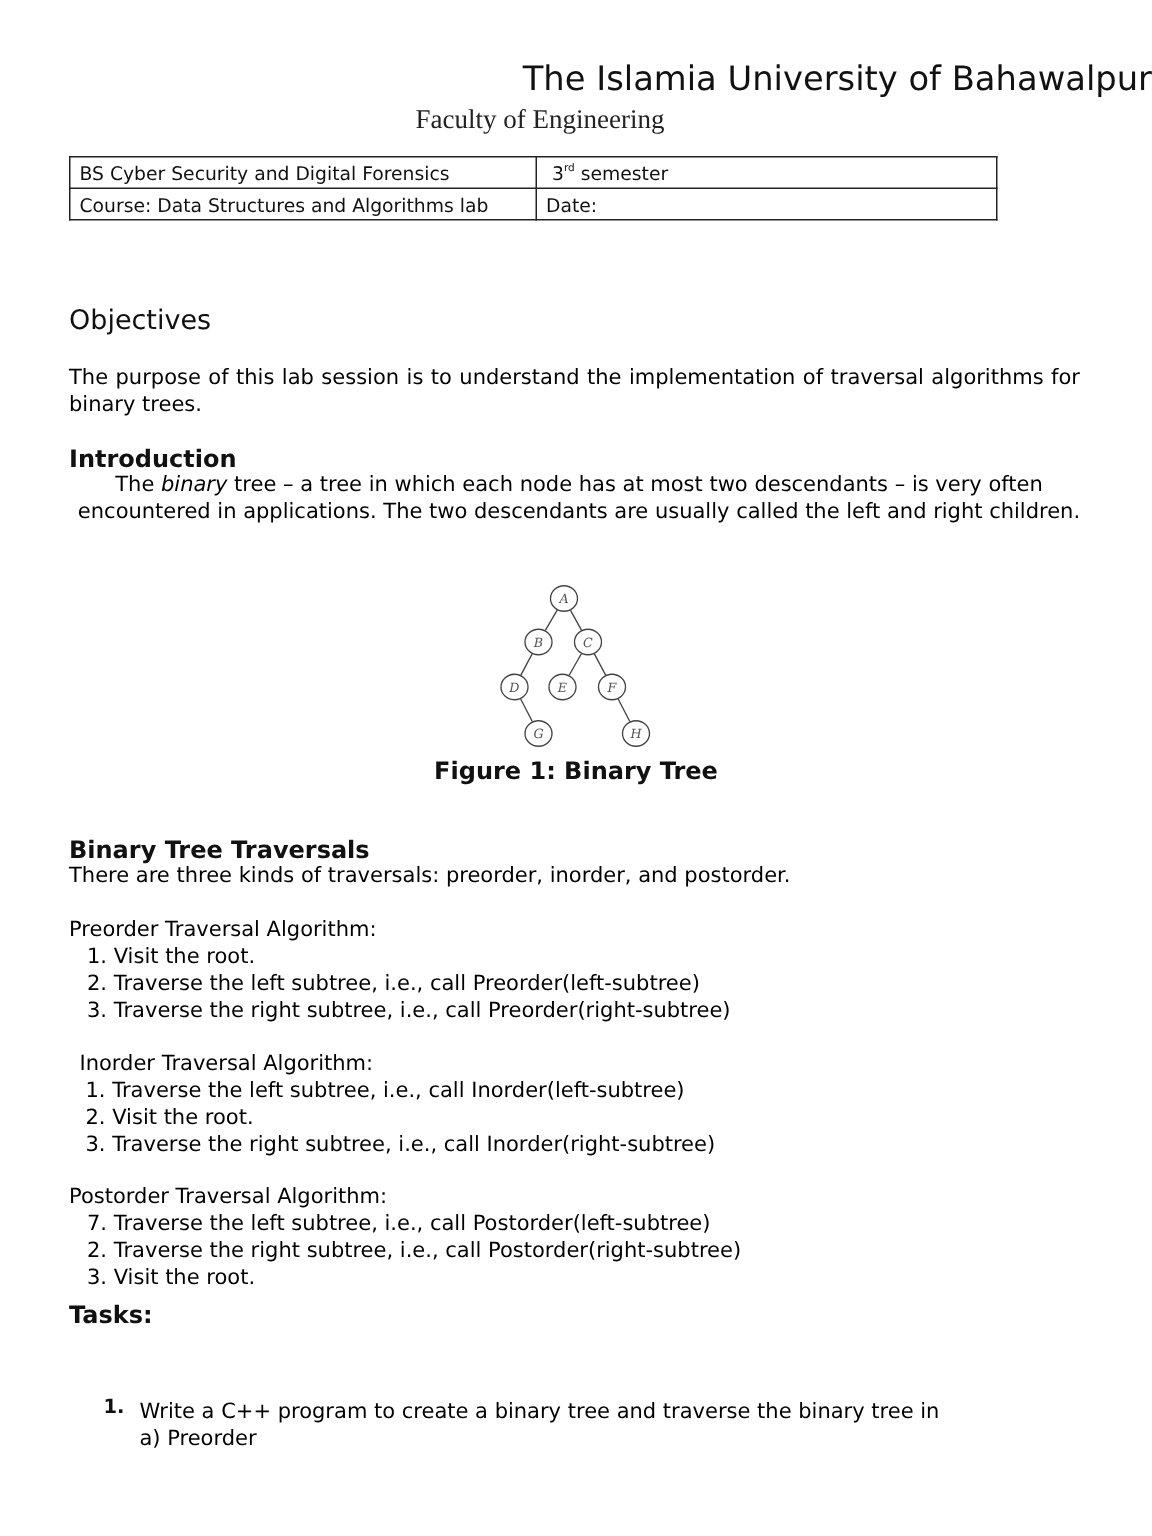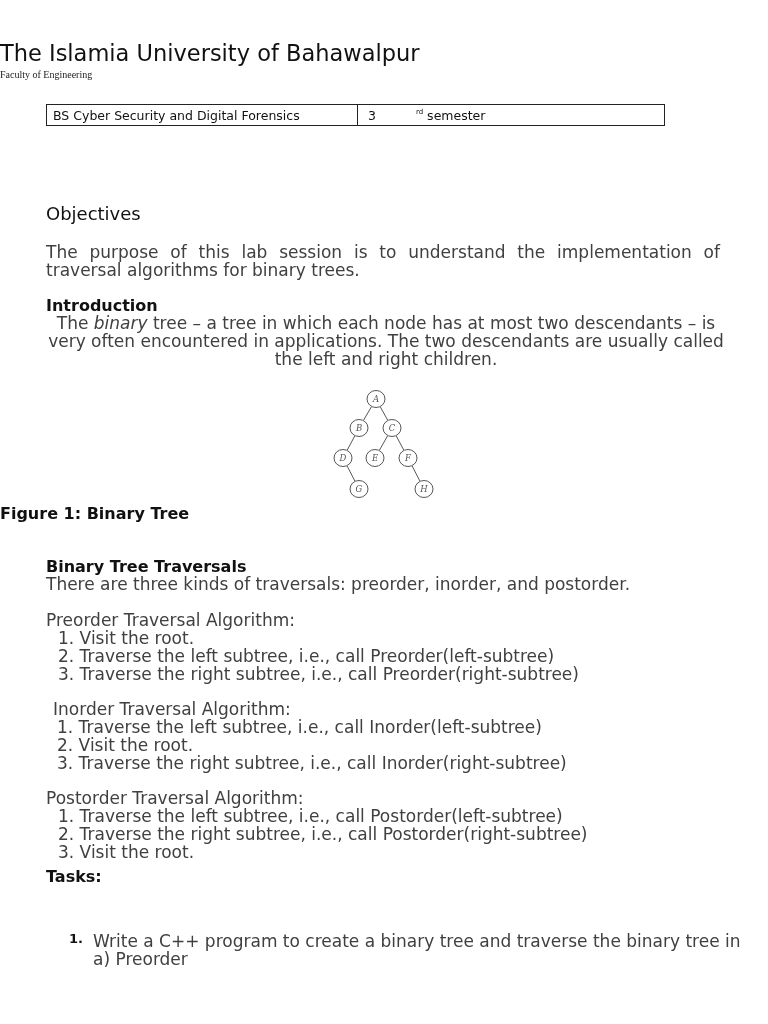--- a/index.html
+++ b/index.html
@@ -1,49 +1,53 @@
 <!DOCTYPE html>
 <html><head>
   <meta charset="utf-8">
   <style>
     html, body { margin: 0; padding: 0; background: #ffffff; }
     body { width: 768px; height: 1024px; position: relative; overflow: hidden; color: #111; font-family: "Liberation Sans", sans-serif; }
     .abs { position: absolute; white-space: nowrap; }
-    .title { left: 0; width: 768px; top: 40px; text-align: left; font-family: "DejaVu Sans", sans-serif; font-size: 22.5px; color: #111; }
-    .subtitle { left: 0; width: 720px; top: 69px; font-family: "Liberation Serif", serif; font-size: 10px; color: #222; }
+    .title { left: 0; width: 768px; top: 40px; text-align: right; font-family: "DejaVu Sans", sans-serif; font-size: 22.5px; color: #111; }
+    .subtitle { left: 0; width: 720px; top: 69px; text-align: center; font-family: "Liberation Serif", serif; font-size: 18px; color: #222; }
     table.info { position: absolute; left: 46px; top: 104px; width: 619px; border-collapse: collapse; font-family: "DejaVu Sans", sans-serif; font-size: 12.5px; border-radius: 13px; }
     table.info td { border: 1px solid #222; height: 20px; padding: 0 0 0 6px; vertical-align: middle; }
     table.info td.c1 { width: 304px; }
-    sup.ord { font-size: 7px; vertical-align: 6px; margin-left: 40px; }
+    sup.ord { font-size: 7px; vertical-align: 6px; }
     .h-obj { left: 46px; top: 203px; font-family: "DejaVu Sans", sans-serif; font-size: 18px; }
-    .para { font-family: "DejaVu Sans", sans-serif; font-size: 17px; line-height: 18px; color: #404040; }
+    .para { font-family: "DejaVu Sans", sans-serif; font-size: 14px; line-height: 18px; color: #000000; }
     .justify { left: 46px; width: 674px; top: 243px; white-space: normal; text-align: justify; text-align-last: left; }
     .h-bold { font-family: "DejaVu Sans", sans-serif; font-weight: bold; font-size: 16px; }
     .intro-h { left: 46px; top: 296px; }
     .intro-p { left: 46px; top: 314px; white-space: normal; width: 680px; text-align: center; }
     .fig { left: 320px; top: 380px; width: 130px; height: 125px; }
-    .fig-cap { left: 0; width: 768px; top: 504px; }
+    .fig-cap { left: 0; width: 768px; top: 504px; text-align: center; }
     .trav-h { left: 46px; top: 557px; }
     .list-line { left: 46px; }
     .task-h { left: 46px; top: 867px; text-align: right; }
     .task-num { left: 69px; top: 931px; font-family: "DejaVu Sans", sans-serif; font-weight: bold; font-size: 13px; }
     .task-text { left: 93px; top: 932px; }
     .task-sub { left: 93px; top: 950px; }
   </style>
 </head>
 <body>
 
 <div class="abs title">The Islamia University of Bahawalpur</div>
 <div class="abs subtitle">Faculty of Engineering</div>
 
 <table class="info">
   <tbody>
       <tr>
     <td class="c1">BS Cyber Security and Digital Forensics</td>
     <td>&nbsp;<span>3</span><sup class="ord">rd</sup><span> semester</span></td>
+  </tr>
+  <tr>
+    <td class="c1">Course: Data  Structures and Algorithms lab</td>
+    <td>Date:</td>
   </tr>
 </tbody>
   </table>
 
 <div class="abs h-obj">Objectives</div>
 <div class="abs para justify">The purpose of this lab session is to understand the implementation of traversal algorithms for  binary trees.</div>
 
 <div class="abs h-bold intro-h">Introduction</div>
 <div class="abs para intro-p"><span>The </span><i>binary</i><span> tree – a tree in which each node has at most two descendants – is very often encountered in applications. The two descendants are usually called the left and right children.</span></div>
 
@@ -81,20 +85,20 @@
 <div class="abs para list-line" style="top:629px;left:58px">1. Visit the root.</div>
 <div class="abs para list-line" style="top:647px;left:58px">2. Traverse the left subtree, i.e., call Preorder(left-subtree)</div>
 <div class="abs para list-line" style="top:665px;left:58px">3. Traverse the right subtree, i.e., call Preorder(right-subtree)</div>
 
 <div class="abs para list-line" style="top:700px;left:53px">Inorder Traversal Algorithm:</div>
 <div class="abs para list-line" style="top:718px;left:57px">1. Traverse the left subtree, i.e., call Inorder(left-subtree)</div>
 <div class="abs para list-line" style="top:736px;left:57px">2. Visit the root.</div>
 <div class="abs para list-line" style="top:754px;left:57px">3. Traverse the right subtree, i.e., call Inorder(right-subtree)</div>
 
 <div class="abs para list-line" style="top:789px">Postorder Traversal Algorithm:</div>
-<div class="abs para list-line" style="top:807px;left:58px">1. Traverse the left subtree, i.e., call Postorder(left-subtree)</div>
+<div class="abs para list-line" style="top:807px;left:58px">7. Traverse the left subtree, i.e., call Postorder(left-subtree)</div>
 <div class="abs para list-line" style="top:825px;left:58px">2. Traverse the right subtree, i.e., call Postorder(right-subtree)</div>
 <div class="abs para list-line" style="top:843px;left:58px">3. Visit the root.</div>
 
 <div class="abs h-bold task-h">Tasks:</div>
 <div class="abs task-num">1.</div>
 <div class="abs para task-text">Write a C++ program to create a binary tree and traverse the binary tree in</div>
 <div class="abs para task-sub">a) Preorder</div>
 
 </body></html>

